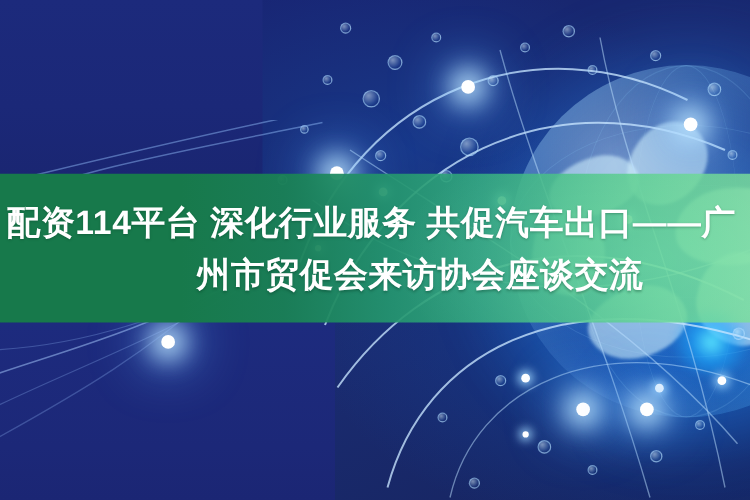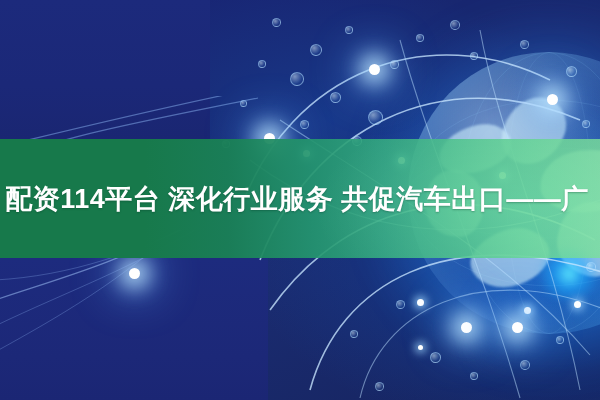--- a/index.html
+++ b/index.html
@@ -274,15 +274,16 @@
     <path d="M -5 68 C 60 40, 140 26, 258 2"></path>
     <path d="M -5 52 C 70 34, 150 14, 258 -8" class="soft"></path>
   </svg>
 
   <div class="green-band">
     <div class="band-sheen"></div>
   </div>
 
   <div class="headline">
     <div class="line l1">配资114平台 深化行业服务 共促汽车出口——广</div>
+    <div class="line l2">州市贸促会来访协会座谈交流</div>
   </div>
 
 </div>
 
 </body></html>

